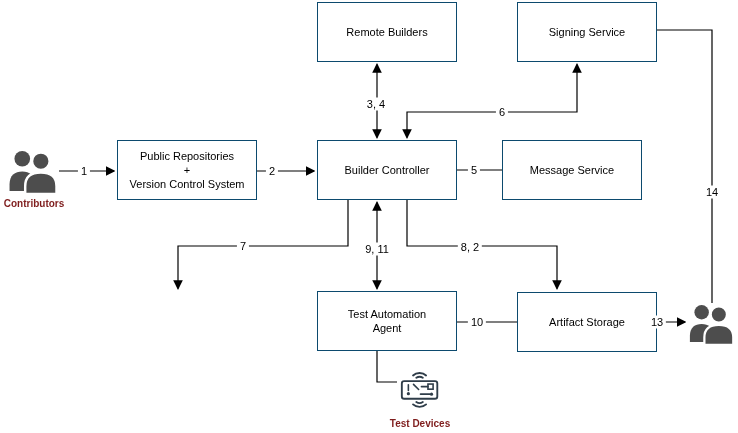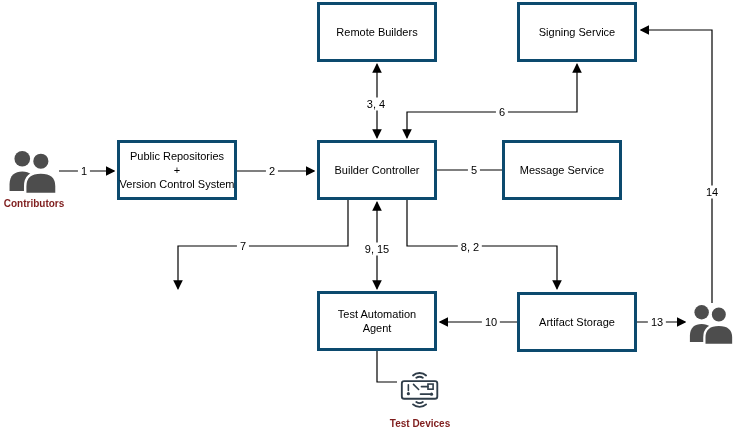--- a/index.html
+++ b/index.html
@@ -2,22 +2,22 @@
 <html><head>
 <meta charset="utf-8">
 <style>
   html,body { margin:0; padding:0; background:#ffffff; }
   .canvas {
     position:relative; width:738px; height:433px; background:#ffffff;
     font-family:"Liberation Sans", sans-serif; overflow:hidden;
   }
   svg.edge-layer { position:absolute; left:0; top:0; pointer-events:none; }
   .node {
-    position:absolute; width:120px; height:60px; box-sizing:border-box;
-    background:#ffffff; border:3px solid #0c4a6e;
+    position:absolute; width:140px; height:60px; box-sizing:border-box;
+    background:#ffffff; border:1px solid #0c4a6e;
     display:flex; flex-direction:column; align-items:center; justify-content:center;
     font-size:11px; line-height:14px; color:#000000; text-align:center;
     white-space:nowrap;
   }
   .elabel {
     position:absolute; transform:translate(-50%,-50%);
     background:#ffffff; padding:0 3px; font-size:11px; color:#000000;
     white-space:nowrap; line-height:13px;
   }
   .actor-caption {
@@ -122,18 +122,18 @@
   </svg>
   <div class="actor-caption" style="left:420px;top:417px">Test Devices</div>
 
   <span class="elabel" style="left:84px;top:171px">1</span>
   <span class="elabel" style="left:272px;top:171px">2</span>
   <span class="elabel" style="left:376px;top:104px">3, 4</span>
   <span class="elabel" style="left:474px;top:170px">5</span>
   <span class="elabel" style="left:502px;top:112px">6</span>
   <span class="elabel" style="left:243px;top:246px">7</span>
   <span class="elabel" style="left:470px;top:247px">8, 2</span>
-  <span class="elabel" style="left:377px;top:249px">9, 15</span>
-  <span class="elabel" style="left:491px;top:322px">10</span>
+  <span class="elabel" style="left:377px;top:249px">9, 11</span>
+  <span class="elabel" style="left:477px;top:322px">10</span>
   <span class="elabel" style="left:657px;top:322px">13</span>
   <span class="elabel" style="left:712px;top:192px">14</span>
 
 </div>
 
 </body></html>

